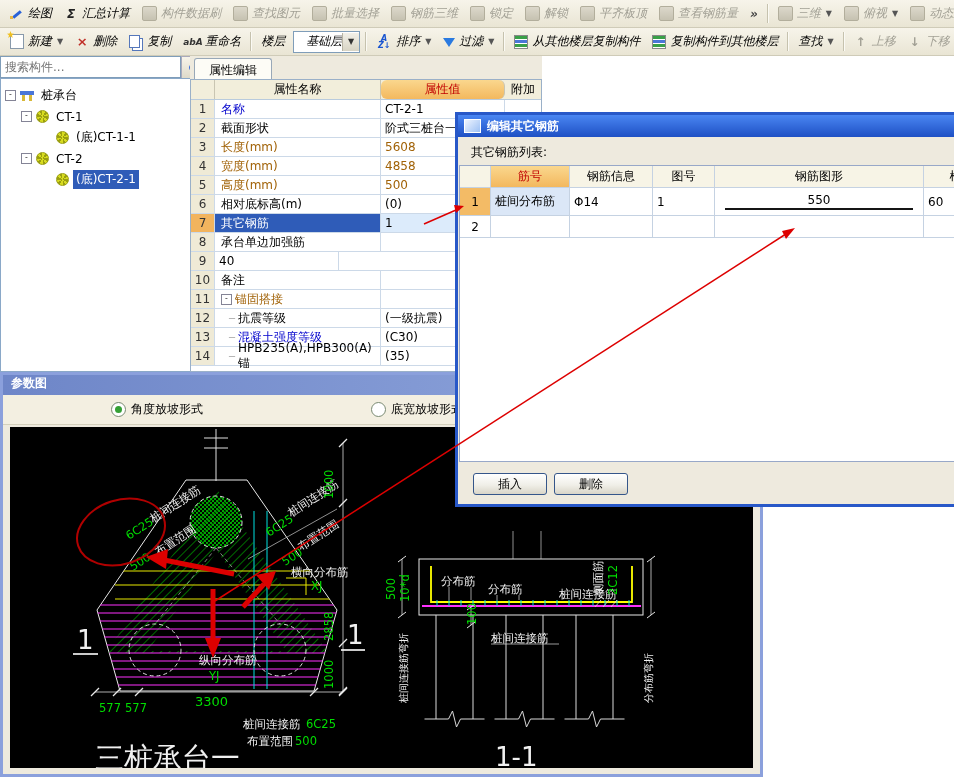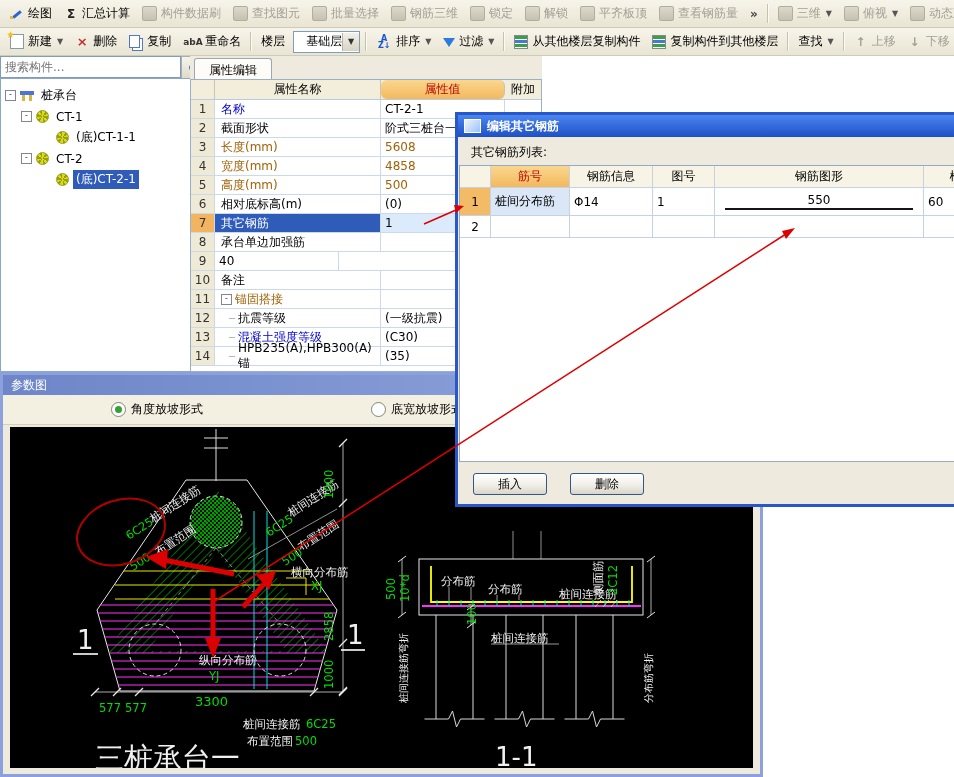--- a/index.html
+++ b/index.html
@@ -1,21 +1,21 @@
 <!DOCTYPE html>
 <html><head>
 <meta charset="utf-8">
 <style>
   html,body{margin:0;padding:0;}
   #root{position:relative;width:954px;height:777px;overflow:hidden;background:#fff;
         font-family:"DejaVu Sans",sans-serif;font-size:12px;color:#000;}
   
   .toolbar{position:absolute;left:0;width:954px;display:flex;align-items:center;
            background:linear-gradient(#f7f4ea,#e9e5d4);border-bottom:1px solid #cfcbb8;
-           padding:0 4px;box-sizing:border-box;white-space:nowrap;}
+           padding:0 4px;box-sizing:border-box;white-space:nowrap;font-style:italic;}
   .tb1{top:0;height:28px;}
   .tb2{top:28px;height:28px;}
   .tb-item{display:flex;align-items:center;gap:4px;padding:2px 6px;border-radius:2px;}
   .tb-item.disabled{color:#a2a095;}
   .sep{width:1px;height:19px;background:#c6c2ae;border-right:1px solid #fbfaf4;margin:0 3px;flex:none;}
   .ic{display:inline-block;width:14px;height:14px;line-height:14px;text-align:center;
       font-size:12px;flex:none;position:relative;}
   .ic-gray{width:13px;height:13px;background:linear-gradient(#dcd8cb,#c6c2b1);
            border:1px solid #b2ae9c;border-radius:2px;}
   .ic-sigma{font-weight:bold;color:#222;}
@@ -78,21 +78,21 @@
   .prow.sel .c-name{background:#2f5cb8;color:#fff;}
   .prow.sel .c-val{background:#dcebfb;}
   .prow.sel .c-no{background:#f2b45e;}
   .blue{color:#0000cc;}
   .muted{color:#a16207;}
   .twig{color:#aaa;font-size:10px;}
   
   .param-window{position:absolute;left:0;top:372px;width:763px;height:405px;background:#eeeade;
                 border:3px solid #8ba0dc;box-sizing:border-box;}
   .param-title{height:20px;background:linear-gradient(90deg,#6e86c8,#93a9de);color:#fff;
-               font-weight:normal;display:flex;align-items:center;padding:0 8px;}
+               font-weight:bold;display:flex;align-items:flex-start;padding:0 8px;}
   .param-radios{height:29px;background:#f3efe1;border-bottom:1px solid #d4d0bc;
                 display:flex;align-items:center;}
   .radio{width:13px;height:13px;border-radius:50%;border:1px solid #7a8a72;background:#fff;
          display:inline-block;position:relative;vertical-align:-3px;margin-right:5px;flex:none;}
   .radio.on::after{content:"";position:absolute;left:3px;top:3px;right:3px;bottom:3px;
                    border-radius:50%;background:#35a035;}
   .radio-item{display:flex;align-items:center;}
   .param-canvas{position:absolute;left:7px;top:52px;right:7px;bottom:6px;background:#000;}
   .param-canvas svg{position:absolute;left:0;top:0;}
   svg text{font-family:"DejaVu Sans",sans-serif;}
@@ -113,21 +113,21 @@
   .dh>div{justify-content:center;}
   .d-no{width:31px;justify-content:center;padding:0!important;}
   .d-c1{width:79px;}.d-c2{width:83px;}.d-c3{width:62px;}.d-c4{width:209px;}.d-c5{width:76px;}
   .dh .d-c1{background:linear-gradient(#fad78e,#f3b85e);color:#c00000;}
   .dr1{height:28px;}
   .dr1 .d-no{background:#f3bb66;}
   .dr1 .d-c1{background:#dbe7f7;}
   .dr2{height:22px;}
   .shape-cell{flex-direction:column;justify-content:flex-end;padding:0 10px 5px!important;}
   .shape-bar{width:100%;text-align:center;border-bottom:2px solid #151515;line-height:15px;font-size:12px;}
-  .dlg-btns{position:absolute;left:15px;top:358px;display:flex;gap:23px;}
+  .dlg-btns{position:absolute;left:15px;top:358px;display:flex;gap:7px;}
   .xpbtn{width:74px;height:22px;border:1px solid #35568a;border-radius:3px;font-size:12px;
          background:linear-gradient(#ffffff,#f0efe8 55%,#d9d5c8);font-family:inherit;}
   
   .annot{position:absolute;left:0;top:0;pointer-events:none;z-index:60;}
   .dialog{z-index:40;}
   .param-window{z-index:20;}
 </style>
 </head>
 <body>
 

